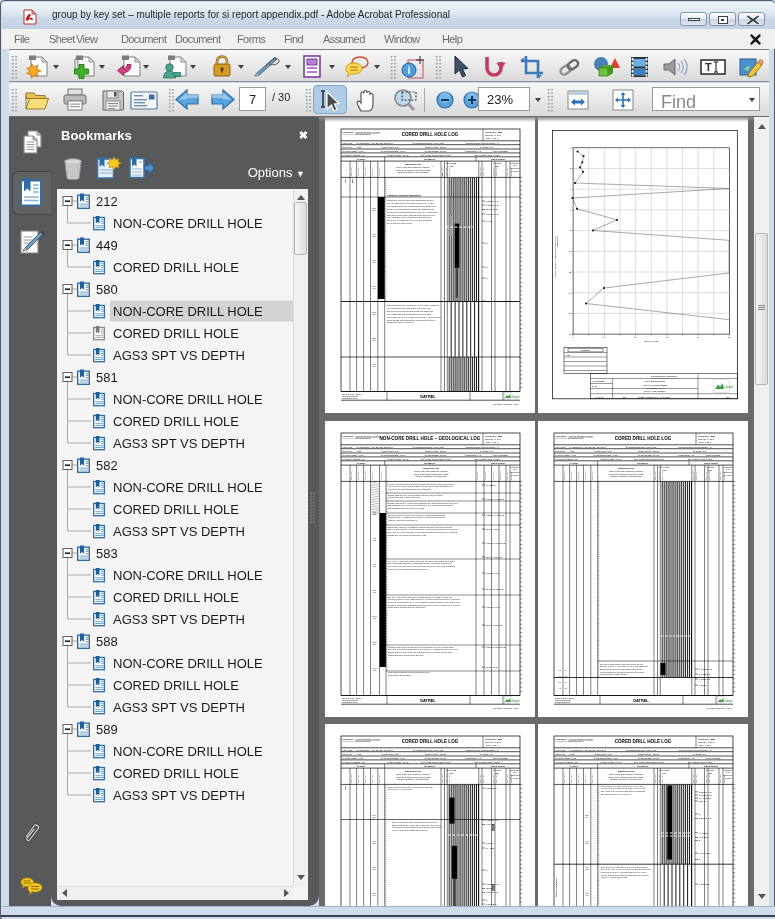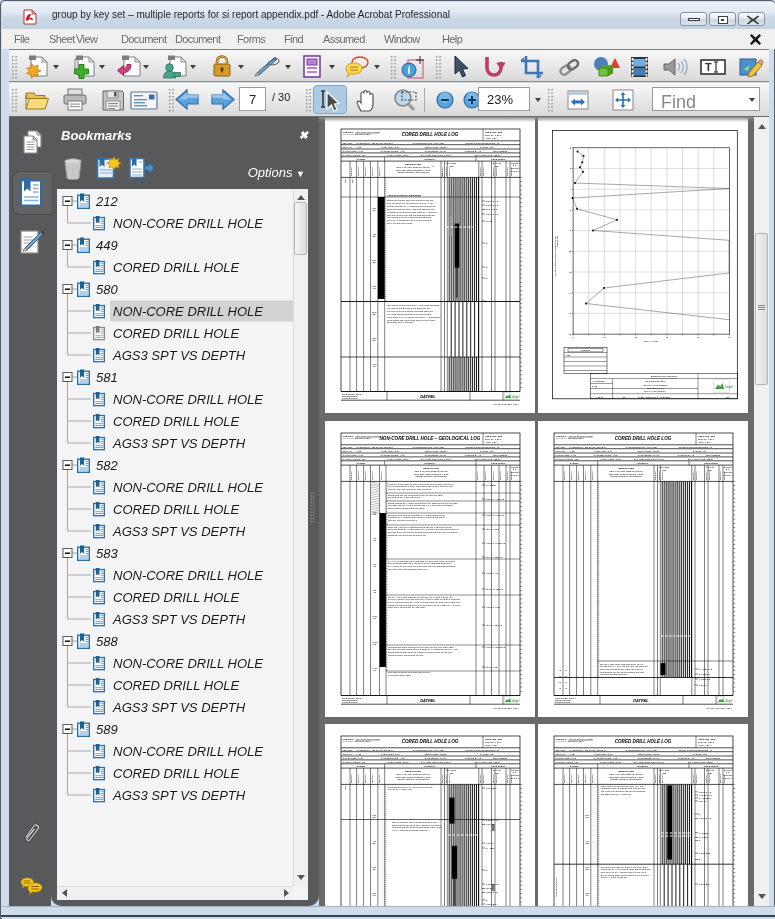--- a/index.html
+++ b/index.html
@@ -26,21 +26,21 @@
   #tb1 { position:absolute; left:8px; top:48px; width:760px; height:33px;
      background:linear-gradient(#f7f7f7, #e9e9e9 50%, #d9d9d9); border-top:1px solid #7e7e7e; border-bottom:1px solid #8b8b8b;}
   #tb2 { position:absolute; left:8px; top:82px; width:760px; height:34px;
      background:linear-gradient(#f7f7f7, #e9e9e9 50%, #d9d9d9); border-bottom:1px solid #6a6a6a;}
   .grip { position:absolute; width:7px; height:24px; top:5px;
      background:radial-gradient(circle at 1.5px 1.5px, #969696 0.9px, rgba(0,0,0,0) 1px) 0 0/3.5px 3.5px repeat; }
   .tbi { position:absolute; top:4px; }
   .dropcaret { position:absolute; top:15px; width:0; height:0; border-left:3.5px solid transparent; border-right:3.5px solid transparent; border-top:4px solid #404040; }
   .sep { position:absolute; top:5px; width:1px; height:24px; background:#aaa; }
   
-  #main { position:absolute; left:8px; top:116px; width:760px; height:708px; background:#bef264;font-style:italic; }
+  #main { position:absolute; left:8px; top:116px; width:760px; height:708px; background:#bef264; }
   
   #frame-b { position:absolute; left:1px; top:905px; width:773px; height:13px; background:#cfdcec; border-top:1px solid #9fb2c8;}
   #frame-bl { position:absolute; left:0px; top:914px; width:775px; height:2px; background:#39414d; }
   
   #nav { position:absolute; left:0; top:0; width:42px; height:789px; background:#58595b; }
   
   #panel { position:absolute; left:42px; top:0px; width:268px; height:789px; background:#58595b; border-radius:0 0 10px 10px; }
   #panel-title { position:absolute; left:10px; top:11px; color:#fff; font-size:13px; font-weight:bold; }
   #panel-x { position:absolute; right:11px; top:12px; color:#fff; font-size:11px; font-weight:bold; }
   #options { position:absolute; right:14px; top:48px; color:#fff; font-size:13px; }

